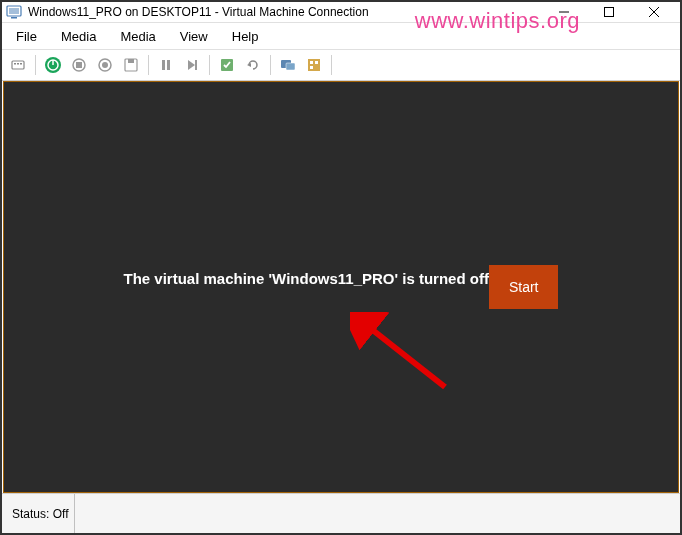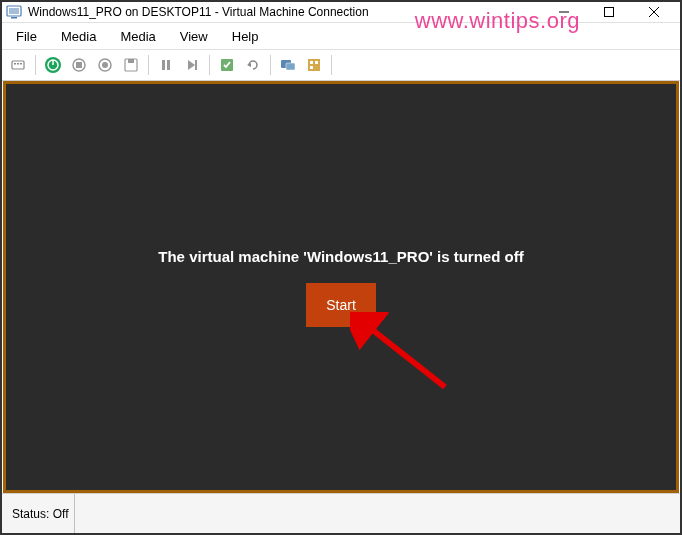--- a/index.html
+++ b/index.html
@@ -95,26 +95,26 @@
     .tool-sep {
       width: 1px;
       height: 20px;
       background: #d0d0d0;
       margin: 0 3px;
     }
     .vm-area {
       flex: 1;
       background: #2b2b2b;
       display: flex;
-      flex-direction: column;
+      flex-direction: row;
       align-items: center;
       justify-content: center;
       color: #fff;
       position: relative;
-      border: 3px solid #a16207;
+      border: 1px solid #a16207;
       margin: 0 1px;
     }
     .vm-title {
       font-size: 15px;
       font-weight: 600;
       margin-bottom: 18px;
     }
     .vm-subtitle {
       font-size: 12px;
       margin-bottom: 45px;

